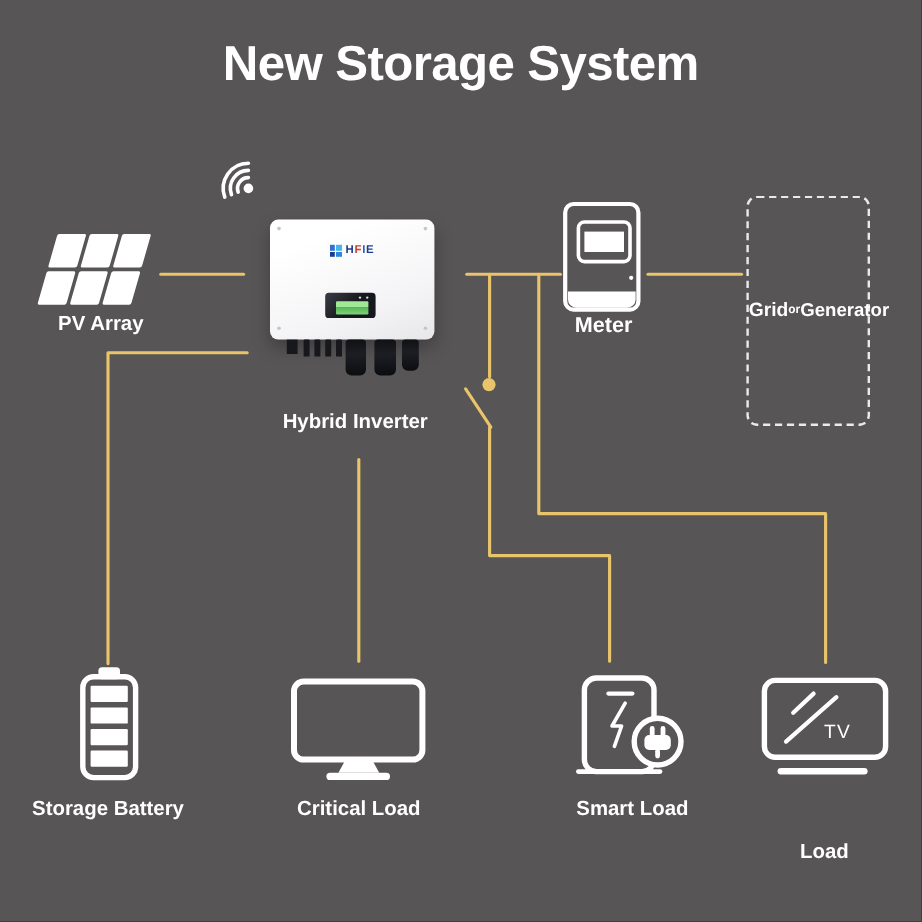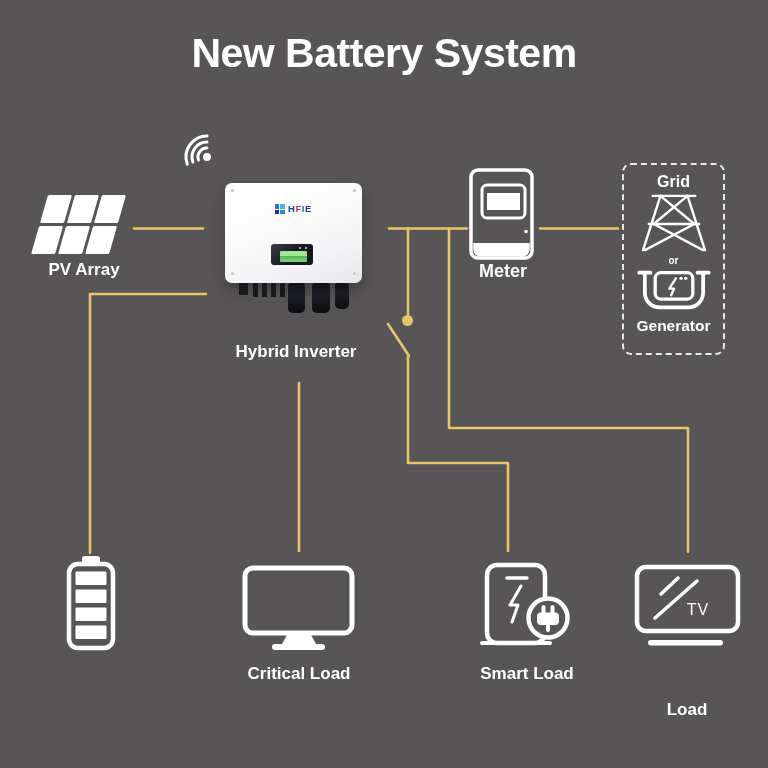--- a/index.html
+++ b/index.html
@@ -38,31 +38,31 @@
     position:absolute;left:9px;top:7px;width:27px;height:11px;border-radius:1px;
     background:linear-gradient(#9fe896 45%,#57b257 46%,#7fd578);
   }
   .conn{position:absolute;background:#17181c;}
   .pinrow{border-radius:1px 1px 0 0;}
   .cable{border-radius:3px 3px 5px 5px;background:linear-gradient(#101114,#1d1e24 40%,#0c0d10);}
   
   .gridbox{
     position:absolute;left:622px;top:163px;width:103px;height:192px;box-sizing:border-box;
     border:2px dashed rgba(255,255,255,.88);border-radius:9px;
-    display:flex;flex-direction:column;align-items:center;padding:8px 0 9px;text-align:center;
+    display:flex;flex-direction:row;align-items:center;padding:8px 0 9px;text-align:center;
   }
   .gridbox .glbl{color:var(--icon,#fff);font-weight:700;}
   .gridbox svg{display:block;margin:2px 0;}
 </style>
 </head>
 <body>
 
 <div id="stage">
 
-  <div class="title">New Battery System</div>
+  <div class="title">New Storage System</div>
 
   <svg class="layer" width="768" height="768" viewBox="0 0 768 768">
 
     <g>
       <path class="wire" d="M134,228.5 H203"></path>
       <path class="wire" d="M389,228.5 H467"></path>
       <path class="wire" d="M540,228.5 H618"></path>
       <path class="wire" d="M206,294 H90 V553"></path>
       <path class="wire" d="M299,383 V551"></path>
       <path class="wire" d="M408,228.5 V314"></path>
@@ -187,17 +187,18 @@
       <path class="ic" stroke-width="2.5" d="M41,11 L34,22 H39 L36,29"></path>
       <circle class="icf" cx="46.5" cy="11" r="1.8"></circle>
       <circle class="icf" cx="51.5" cy="11" r="1.8"></circle>
     </svg>
     <div class="glbl" style="font-size:15.5px">Generator</div>
   </div>
 
   <div class="lbl" style="left:84px;top:260px;font-size:17px">PV Array</div>
   <div class="lbl" style="left:296px;top:342px;font-size:17px">Hybrid Inverter</div>
   <div class="lbl" style="left:503px;top:261px;font-size:18px">Meter</div>
+  <div class="lbl" style="left:90px;top:664px;font-size:17px">Storage Battery</div>
   <div class="lbl" style="left:299px;top:664px;font-size:17px">Critical Load</div>
   <div class="lbl" style="left:527px;top:664px;font-size:17px">Smart Load</div>
   <div class="lbl" style="left:687px;top:700px;font-size:17px">Load</div>
 
 </div>
 
 </body></html>

